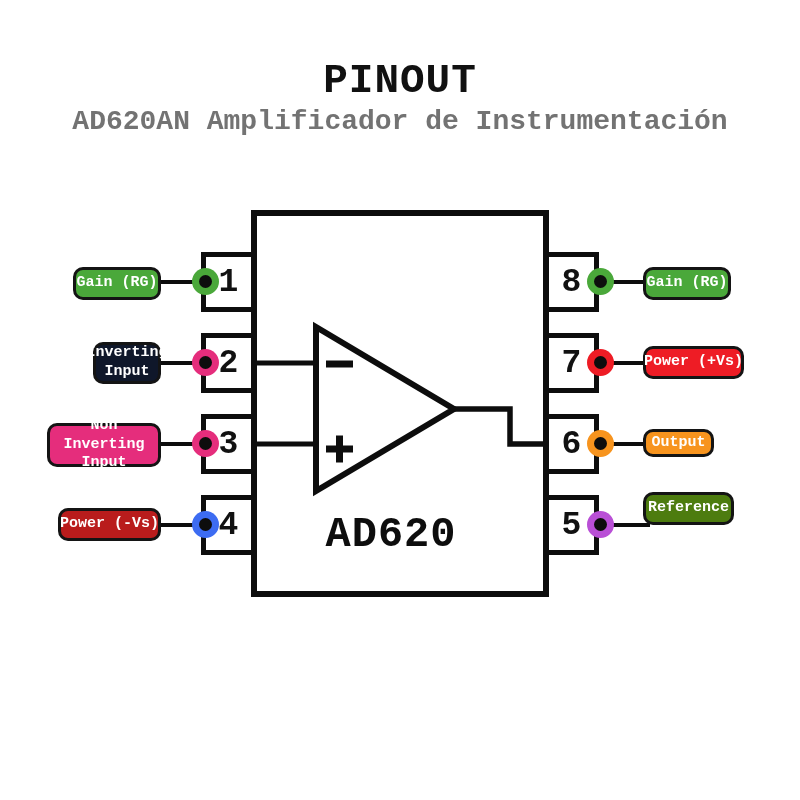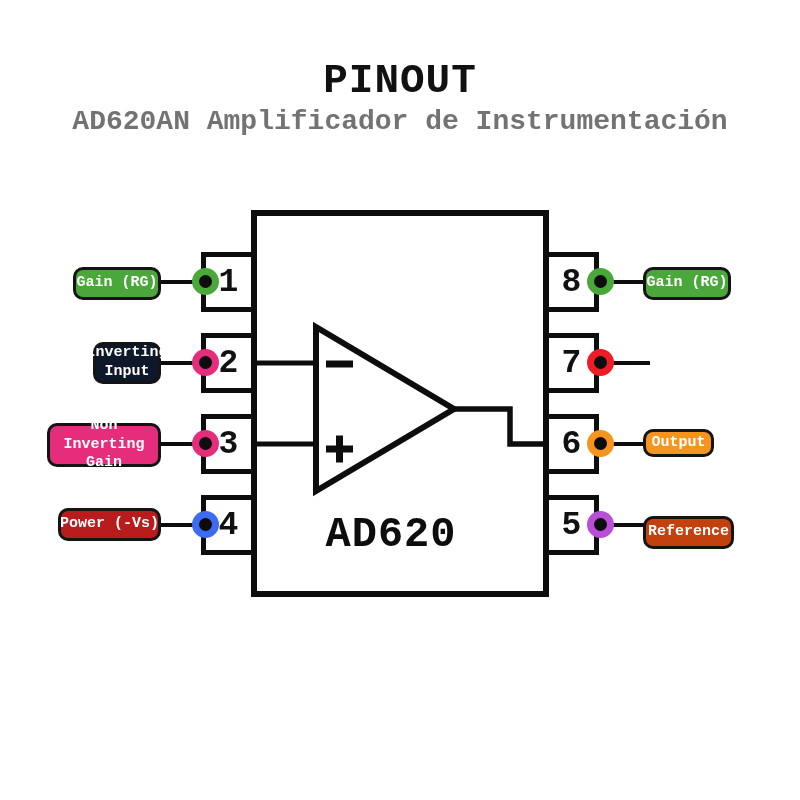--- a/index.html
+++ b/index.html
@@ -163,20 +163,21 @@
     </div>
   <div class="abs pincircle" style="left: 587px; top: 430px; background: rgb(247, 148, 30);">
       <span class="dot"></span>
     </div>
   <div class="abs pincircle" style="left: 587px; top: 511px; background: rgb(185, 79, 214);">
       <span class="dot"></span>
     </div>
 
   <div class="abs badge single" style="right: 639px; top: 267px; width: 88px; height: 33px; background: rgb(74, 168, 58);">Gain (RG)</div>
   <div class="abs badge" style="right: 639px; top: 342px; width: 68px; height: 42px; background: #0f172a;">Inverting Input</div>
-  <div class="abs badge" style="right: 639px; top: 423px; width: 114px; height: 44px; background: rgb(229, 45, 124);">Non Inverting Gain</div>
+  <div class="abs badge" style="right: 639px; top: 423px; width: 114px; height: 44px; background: rgb(229, 45, 124);">Non Inverting Input</div>
   <div class="abs badge single" style="right: 639px; top: 508px; width: 103px; height: 33px; background: #b91c1c;">Power (-Vs)</div>
 
   <div class="abs badge single" style="left: 643px; top: 267px; width: 88px; height: 33px; background: rgb(74, 168, 58);">Gain (RG)</div>
+  <div class="abs badge single" style="left: 643px; top: 346px; width: 101px; height: 33px; background: rgb(238, 28, 37);">Power (+Vs)</div>
   <div class="abs badge single" style="left: 643px; top: 429px; width: 71px; height: 26px; background: rgb(247, 148, 30);">Output</div>
-  <div class="abs badge single" style="left: 643px; top: 516px; width: 91px; height: 33px; background: #c2410c;">Reference</div>
+  <div class="abs badge single" style="left: 643px; top: 492px; width: 91px; height: 33px; background: #4d7c0f;">Reference</div>
 
 </div>
 
 </body></html>

